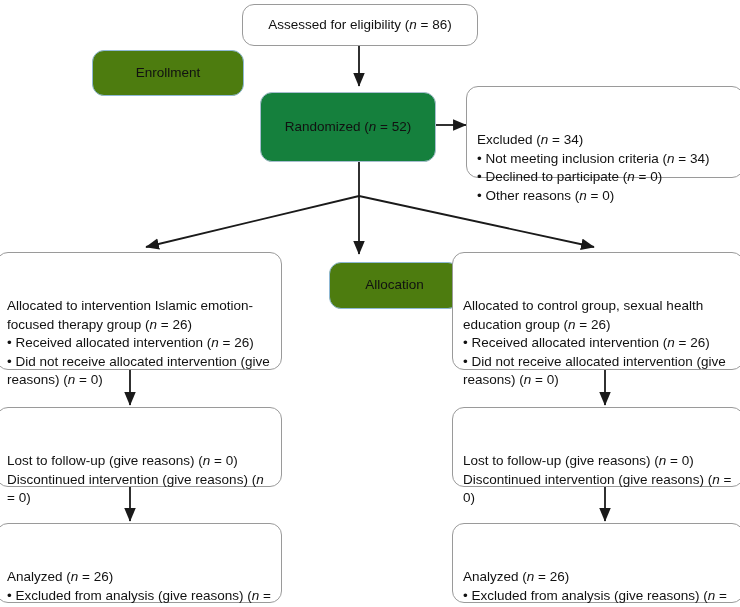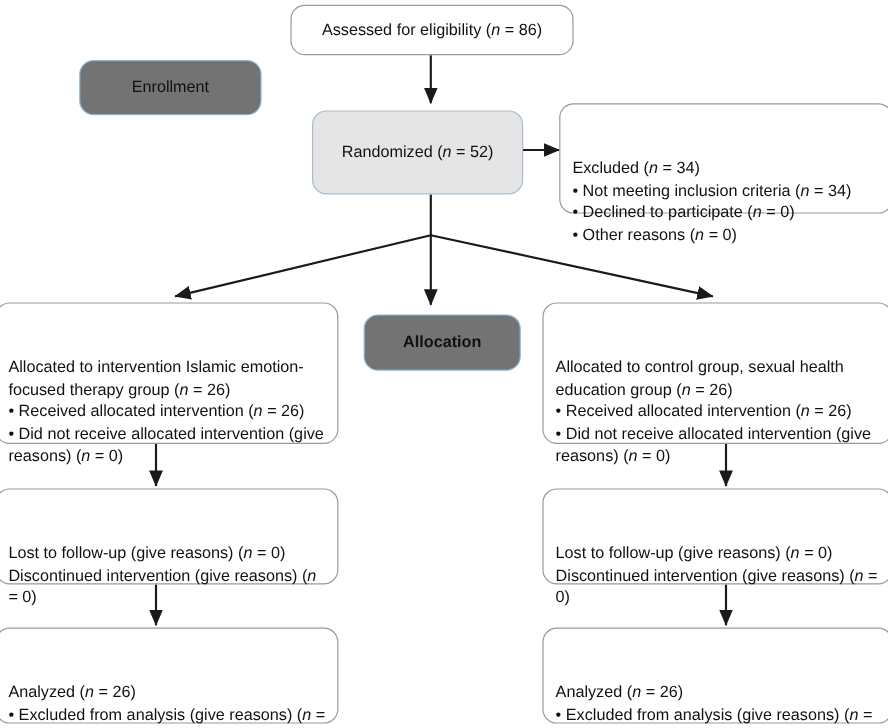--- a/index.html
+++ b/index.html
@@ -28,30 +28,31 @@
     border: 1px solid #9a9a9a;
     border-radius: 12px;
     background: #ffffff;
     font-size: 13.5px;
     line-height: 18.5px;
     color: #111111;
     padding: 7px 9px 7px 10px;
     white-space: pre-wrap;
   }
   .box.stage {
-    background: #737373;
+    background: #4d7c0f;
     border: 1px solid #8fb8d4;
     display: flex;
     align-items: center;
     justify-content: center;
     padding: 0;
     text-align: center;
+    margin-left: 26px;
   }
   .box.node-blue {
-    background: #e5e5e5;
+    background: #15803d;
     border: 1px solid #a8bed0;
     display: flex;
     align-items: center;
     justify-content: center;
     padding: 0;
     text-align: center;
   }
   .box.node-plain-center {
     display: flex;
     align-items: center;
@@ -119,21 +120,21 @@
 • Declined to participate (<i>n</i> = 0)
 • Other reasons (<i>n</i> = 0)</span>
   </div>
 
   <div class="box" style="left:-4px; top:252px; width:286px; height:118px;">
     <span class="txt">Allocated to intervention Islamic emotion-focused therapy group (<i>n</i> = 26)
 • Received allocated intervention (<i>n</i> = 26)
 • Did not receive allocated intervention (give reasons) (<i>n</i> = 0)</span>
   </div>
 
-  <div class="box stage" style="left:303px; top:262px; width:131px; height:47px;font-weight:bold;">
+  <div class="box stage" style="left:303px; top:262px; width:131px; height:47px;">
     <span class="txt">Allocation</span>
   </div>
 
   <div class="box" style="left:452px; top:252px; width:292px; height:118px;">
     <span class="txt">Allocated to control group, sexual health education group (<i>n</i> = 26)
 • Received allocated intervention (<i>n</i> = 26)
 • Did not receive allocated intervention (give reasons) (<i>n</i> = 0)</span>
   </div>
 
   <div class="box" style="left:-4px; top:407px; width:286px; height:80px;">

